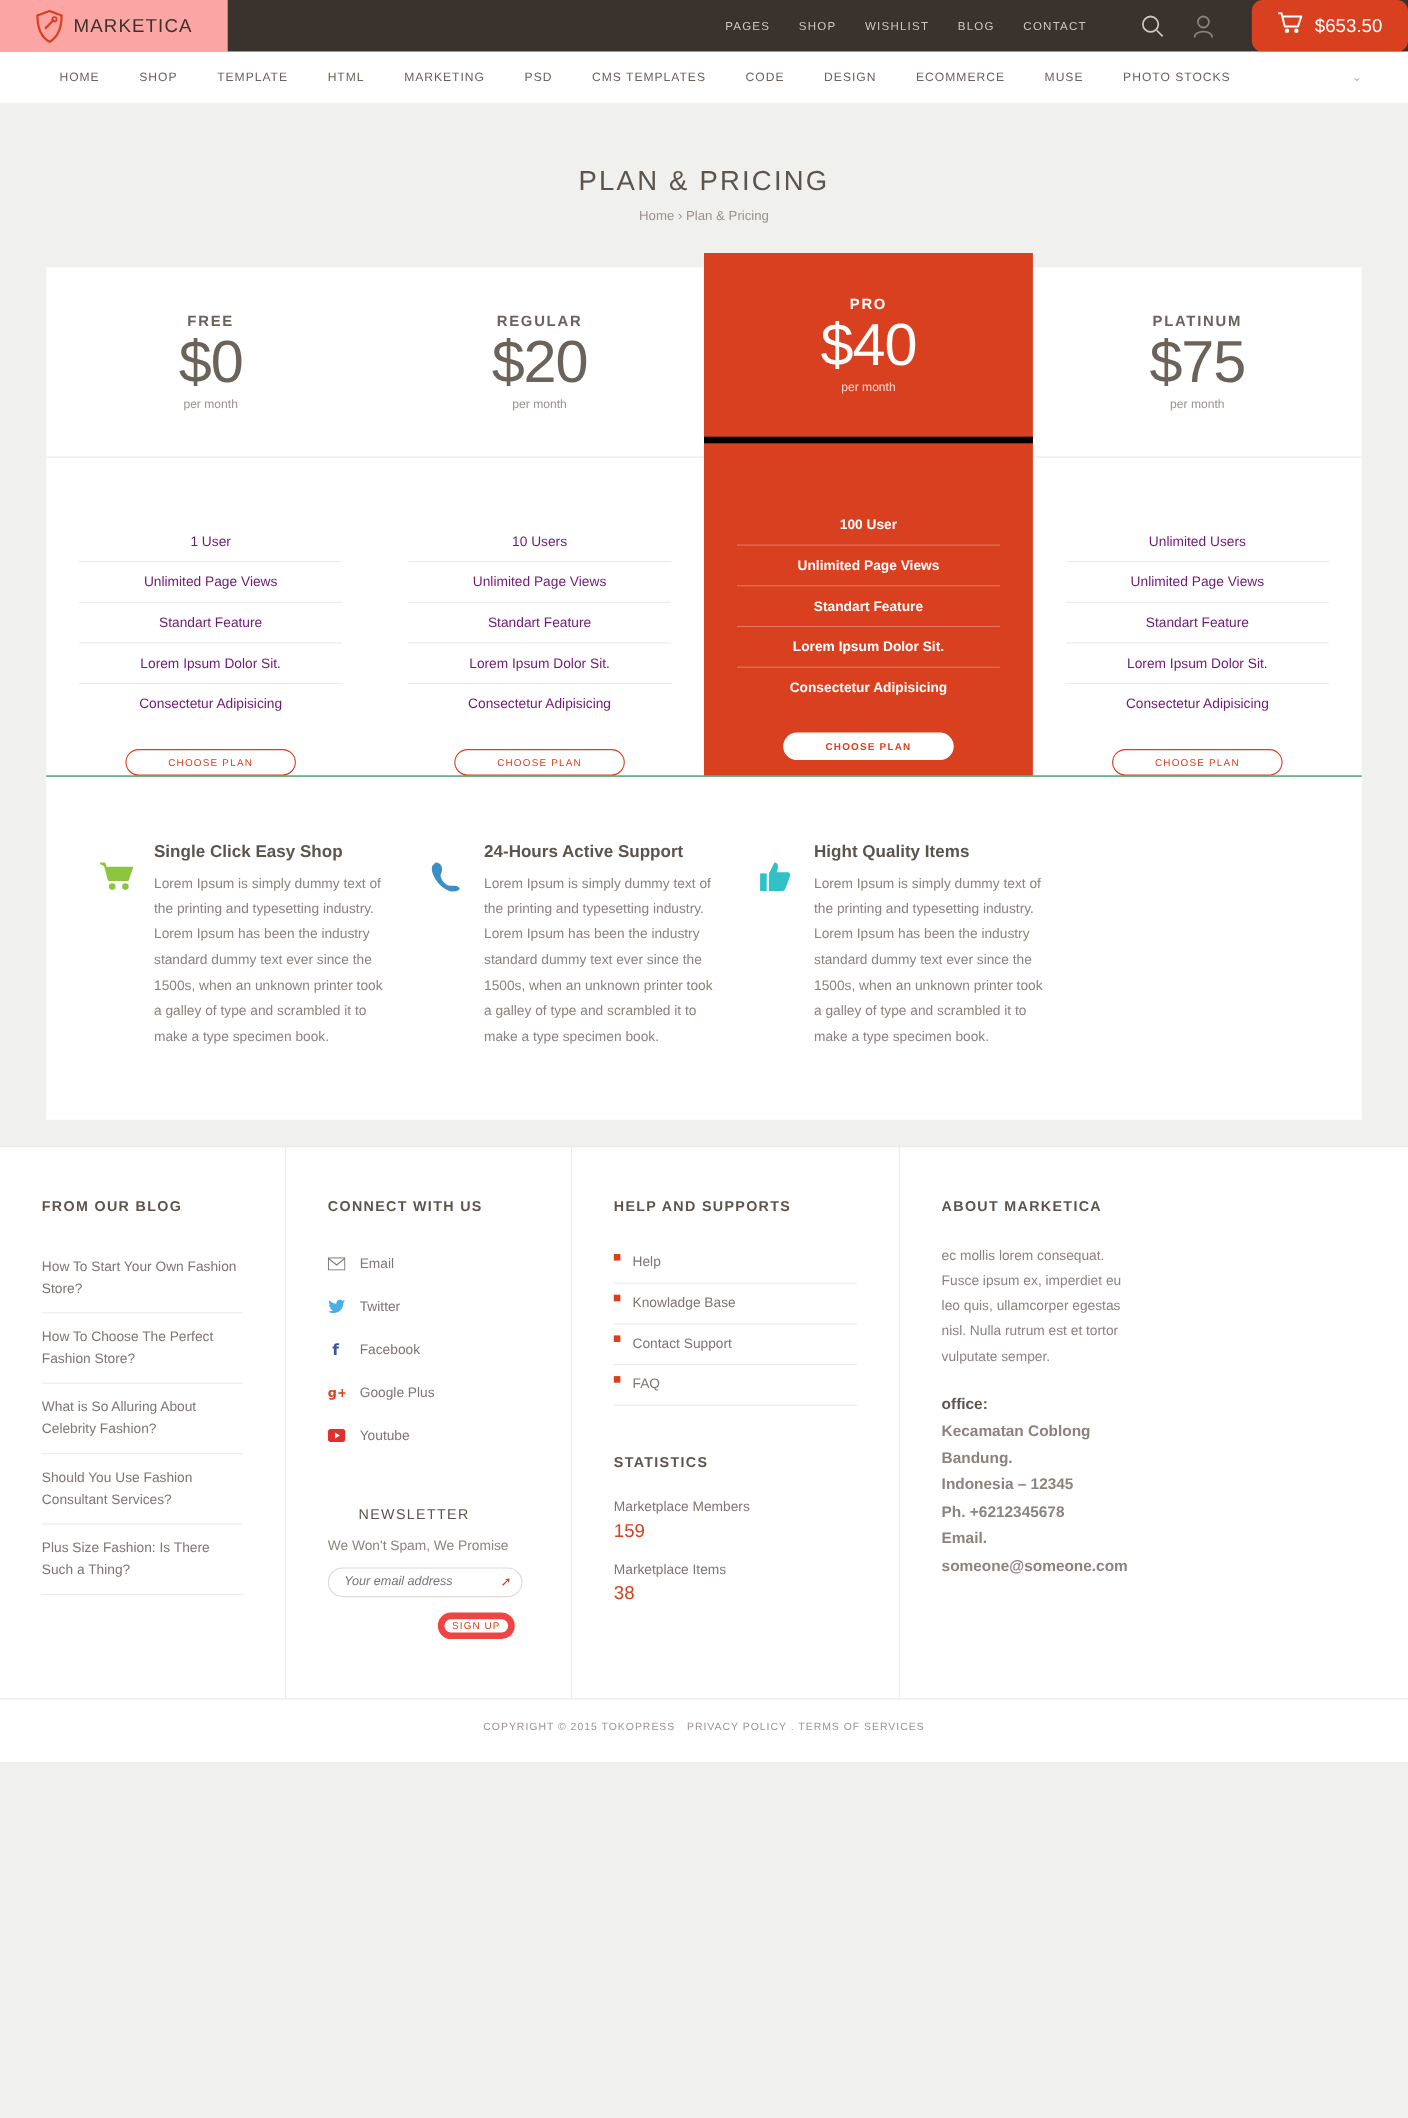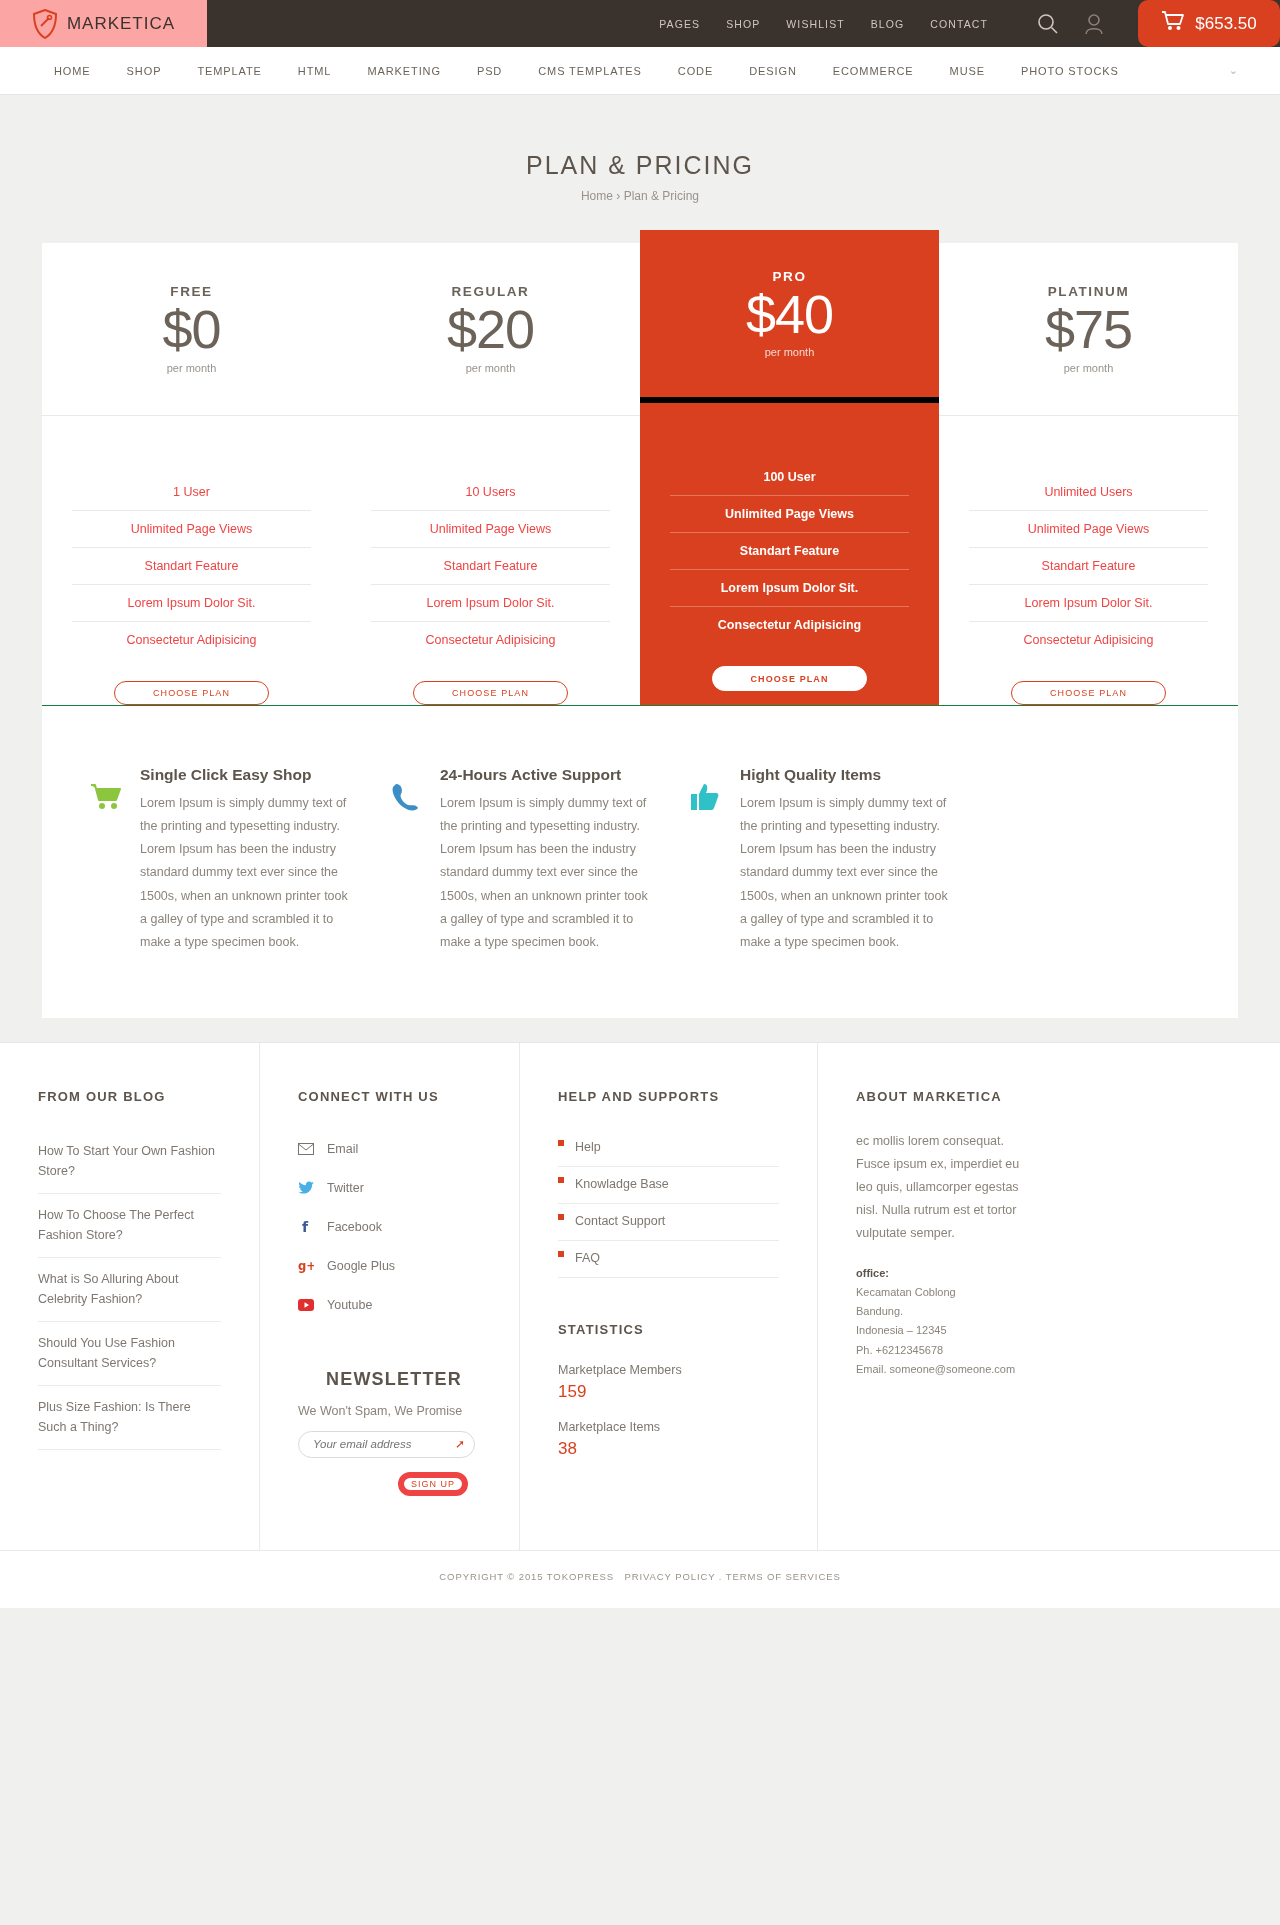--- a/index.html
+++ b/index.html
@@ -37,21 +37,21 @@
 
   
   .content { width: 1196px; margin: 0 auto; background: #fff; }
   .pricing { display: flex; }
   .col { width: 299px; position: relative; }
   .col .head { height: 173px; display: flex; flex-direction: column; align-items: center; justify-content: center; }
   .plan-name { font-size: 13.5px; letter-spacing: 1.6px; font-weight: 600; color: #6b6359; margin-bottom: 2px; }
   .price { font-size: 54px; font-weight: 400; color: #6b6359; line-height: 1.05; letter-spacing: -1px; }
   .per { font-size: 11px; color: #9a938b; margin-top: 4px; }
   .col .body { padding: 58px 30px 0; }
-  .feat { text-align: center; font-size: 12.5px; padding: 11px 0; border-bottom: 1px solid #ebe9e6; color: #ef4444; }
+  .feat { text-align: center; font-size: 12.5px; padding: 11px 0; border-bottom: 1px solid #ebe9e6; color: #701a75; }
   .feat:last-of-type { border-bottom: none; }
   .choose { display: block; margin: 23px auto 0; width: 155px; height: 24px; border: 1px solid #d9401f; border-radius: 13px; background: transparent; color: #d9401f; font-size: 9px; letter-spacing: 1.1px; cursor: pointer; font-family: "Liberation Sans", sans-serif; }
 
   .col.featured { background: #d9401f; color: #fff; margin-top: -13px; padding-bottom: 13px; }
   .col.featured .plan-name, .col.featured .price { color: #fff; }
   .col.featured .per { color: #f6d7cf; }
   .col.featured .feat { color: #fff; border-bottom-color: #e3765d; font-weight: 600; }
   .col.featured .choose { background: #fff; border-color: #fff; color: #d9401f; font-weight: 700; width: 155px; height: 25px; }
   .col.featured .head { border-bottom: 6px solid #000000; }
   .col .head { border-bottom: 1px solid #ebe9e6; }
@@ -72,30 +72,30 @@
   .fsec.connect { width: 260px; }
   .fsec.help { width: 298px; }
   .fsec.about { width: 462px; }
   .fhead { font-size: 13px; letter-spacing: 1.2px; color: #5d554c; font-weight: 700; margin-bottom: 26px; }
   .blog-item { font-size: 12.5px; line-height: 1.6; color: #7e7770; padding: 11px 0 12px; border-bottom: 1px solid #ecebe8; }
   .blog-item:first-of-type { padding-top: 0; }
   .conn-item { display: flex; align-items: center; gap: 13px; font-size: 12.5px; color: #7e7770; padding: 11px 0 12px; }
   .conn-ico { width: 16px; height: 16px; display: flex; align-items: center; justify-content: center; }
   .help-item { font-size: 12.5px; color: #7e7770; padding: 10px 0 12px; border-bottom: 1px solid #ecebe8; display: flex; gap: 11px; }
   .bullet { width: 6px; height: 6px; background: #d9401f; display: inline-block; }
-  .newsletter-h { font-size: 18px; letter-spacing: 1.2px; color: #5d554c; font-weight: 700; margin: 44px 0 14px; padding-left: 28px; }
+  .newsletter-h { font-size: 13px; letter-spacing: 1.2px; color: #5d554c; font-weight: 400; margin: 44px 0 14px; padding-left: 28px; }
   .news-sub { font-size: 12.5px; color: #8b847b; margin-bottom: 13px; }
   .news-input { width: 177px; height: 27px; border: 1px solid #ded9d3; border-radius: 14px; padding: 0 28px 0 14px; font-size: 11.5px; color: #a9a29a; font-family: "Liberation Sans", sans-serif; font-style: italic; }
   .news-wrap { position: relative; width: 177px; }
   .news-arrow { position: absolute; right: 10px; top: 6px; color: #d9401f; font-size: 12px; }
   .signup { display: block; margin: 14px 0 0 100px; width: 70px; height: 24px; border: 6px solid #ef4444; border-radius: 13px; background: #fff; color: #d9401f; font-size: 9px; letter-spacing: 1px; cursor: pointer; font-family: "Liberation Sans", sans-serif; }
   .stat-label { font-size: 12.5px; color: #7e7770; margin-top: 18px; }
   .stat-val { font-size: 17px; color: #d9401f; margin-top: 5px; }
   .about-p { font-size: 12.5px; line-height: 1.85; color: #8b847b; max-width: 178px; }
-  .about-office { font-size: 11px; line-height: 1.75; color: #8b847b; margin-top: 18px; max-width: 200px; }
+  .about-office { font-size: 14px; line-height: 1.75; color: #8b847b; margin-top: 18px; max-width: 200px; font-weight: bold; }
   .about-office b { color: #5d554c; }
 
   .copy { background: #fff; border-top: 1px solid #eceae7; text-align: center; padding: 20px 0 26px; font-size: 9.5px; letter-spacing: 0.9px; color: #9a938b; }
   .copy a { color: #9a938b; text-decoration: none; }
 </style>
 </head>
 <body>
 
 <div class="page">
 

